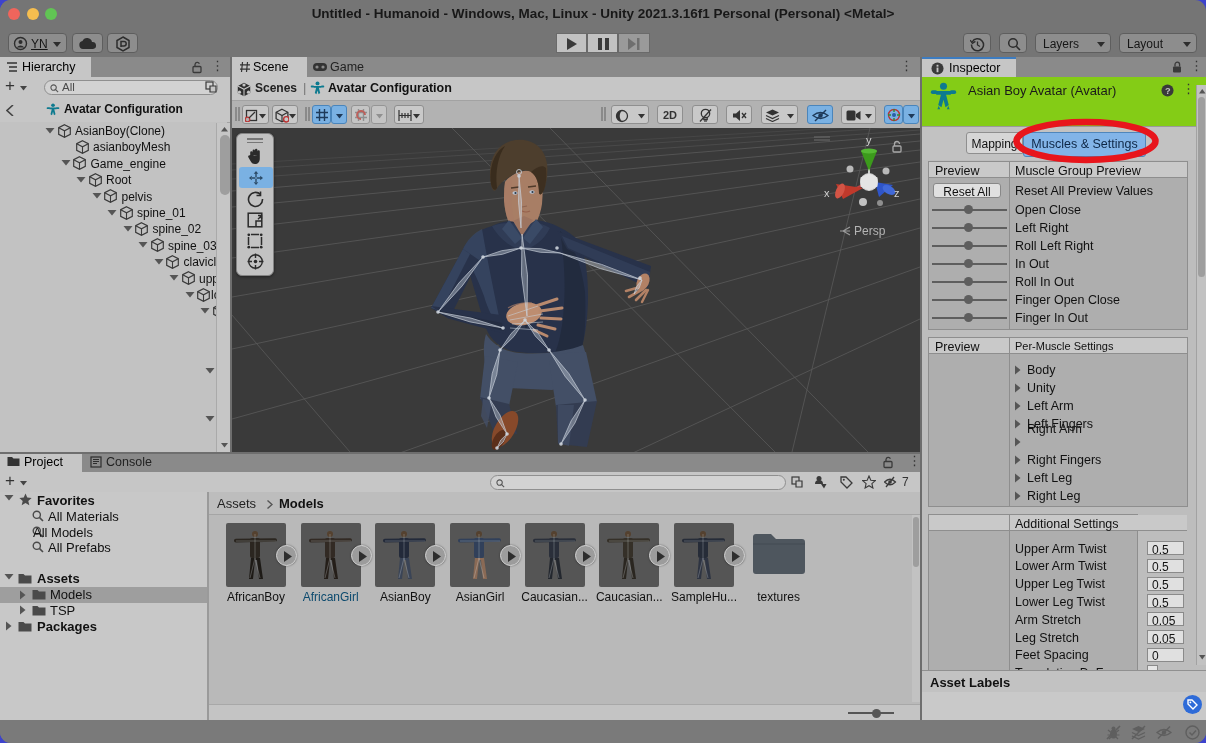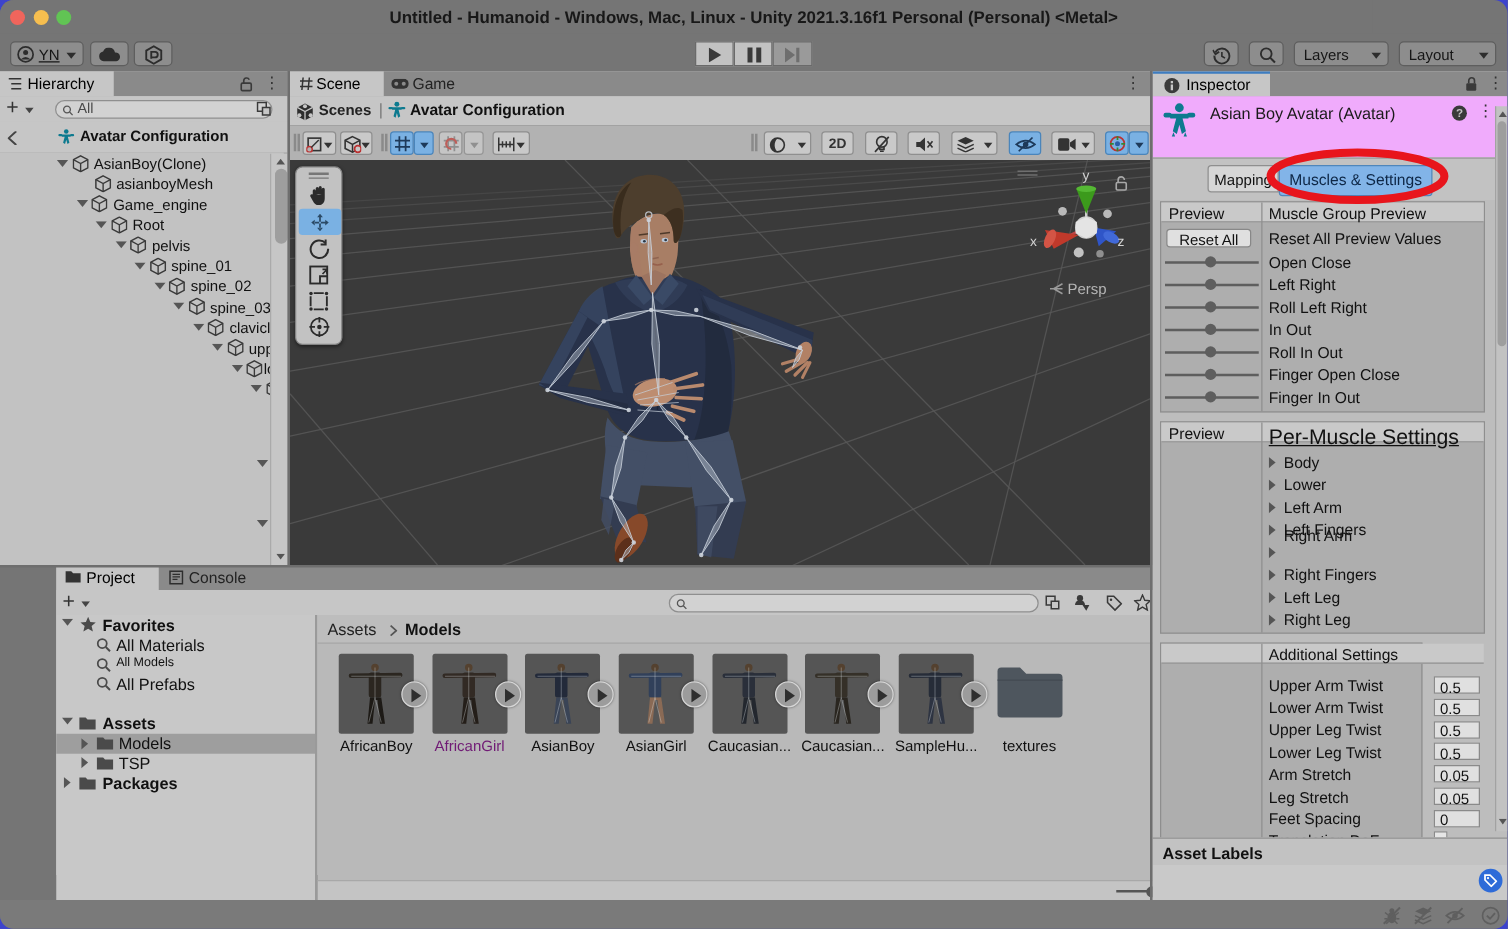--- a/index.html
+++ b/index.html
@@ -578,21 +578,21 @@
           <circle cx="14.2" cy="14.2" r="1.4" fill="#2b2b2b"></circle>
         </svg>
       <svg class="abs" style="left:10px;top:119px;" width="17" height="17" viewBox="0 0 17 17">
           <circle cx="8.5" cy="8.5" r="6.8" fill="none" stroke="#2b2b2b" stroke-width="1.4"></circle>
           <circle cx="8.5" cy="8.5" r="1.8" fill="#2b2b2b"></circle>
           <path d="M8.5 0.5 V5 M8.5 12 V16.5 M0.5 8.5 H5 M12 8.5 H16.5" stroke="#2b2b2b" stroke-width="1.4"></path>
         </svg>
     </div>
   </div>
 
-  <div class="abs" style="left:0;top:452px;width:920px;height:248px;background:#c8c8c8;margin-left:45px;" id="project">
+  <div class="abs" style="left:0;top:452px;width:920px;height:248px;background:#c8c8c8;" id="project">
   <div class="abs tabbar" style="left:0;top:0;width:920px;height:20px;">
     <div class="abs tab" style="left:0;top:0;width:82px;height:20px;">
           <svg class="abs" style="left:7px;top:4px;" width="13" height="11" viewBox="0 0 13 11">
             <path d="M0.5 1 H5 L6.5 2.5 H12.5 V10 H0.5 Z" fill="#333"></path>
           </svg>
           <div class="abs" style="left:24px;top:3px;font-size:12.5px;">Project</div>
         </div>
     <svg class="abs" style="left:90px;top:4px;" width="12" height="12" viewBox="0 0 12 12">
           <rect x="1" y="1" width="10" height="10" fill="none" stroke="#2e2e2e" stroke-width="1.2"></rect>
           <path d="M3 3.5 H9 M3 5.5 H9 M3 7.5 H7" stroke="#2e2e2e" stroke-width="1"></path>
@@ -648,21 +648,21 @@
     <div class="abs bold" style="left:37px;top:1px;font-size:13px;">Favorites</div>
     <svg class="abs" style="left:32px;top:18px;" width="12" height="12" viewBox="0 0 12 12">
           <circle cx="4.8" cy="4.8" r="3.6" fill="none" stroke="#4a4a4a" stroke-width="1.4"></circle>
           <line x1="7.6" y1="7.6" x2="11" y2="11" stroke="#4a4a4a" stroke-width="1.6"></line>
         </svg>
     <div class="abs" style="left:48px;top:17px;font-size:13px;">All Materials</div>
     <svg class="abs" style="left:32px;top:33.5px;" width="12" height="12" viewBox="0 0 12 12">
           <circle cx="4.8" cy="4.8" r="3.6" fill="none" stroke="#4a4a4a" stroke-width="1.4"></circle>
           <line x1="7.6" y1="7.6" x2="11" y2="11" stroke="#4a4a4a" stroke-width="1.6"></line>
         </svg>
-    <div class="abs" style="left:48px;top:32.5px;font-size:10px;">All Models</div>
+    <div class="abs" style="left:33px;top:32.5px;font-size:13px;">All Models</div>
     <svg class="abs" style="left:32px;top:49px;" width="12" height="12" viewBox="0 0 12 12">
           <circle cx="4.8" cy="4.8" r="3.6" fill="none" stroke="#4a4a4a" stroke-width="1.4"></circle>
           <line x1="7.6" y1="7.6" x2="11" y2="11" stroke="#4a4a4a" stroke-width="1.6"></line>
         </svg>
     <div class="abs" style="left:48px;top:48px;font-size:13px;">All Prefabs</div>
     <svg class="abs" style="left:4px;top:82px;" width="10" height="6">
           <path d="M0.5 0 L9.5 0 L5 5.5 Z" fill="#555"></path>
         </svg>
     <svg class="abs" style="left:18px;top:81px;" width="14" height="11" viewBox="0 0 14 11">
           <path d="M0.5 1 H5.5 L7 2.5 H13.5 V10.5 H0.5 Z" fill="#4a4a4a"></path>
@@ -722,21 +722,21 @@
             <rect x="8" y="15.5" width="43" height="3.6" rx="1.8" fill="#322a24" transform="rotate(-1 30 18)"></rect>
             <path d="M25 35 L23 56 L27 56 L29 37 L31 37 L33 56 L37 56 L34 35 Z" fill="#241e19"></path>
             <path d="M29 11 V35 M10 18 H50 M25 56 M29 35 L24 55 M29 35 L34 55" stroke="rgba(230,235,240,0.32)" stroke-width="0.8" fill="none"></path>
           </svg>
           <div class="abs" style="left:50px;top:22px;width:21px;height:21px;border-radius:11px;background:#9c9c9c;border:1px solid #d6d6d6;box-shadow:0 0 2px rgba(0,0,0,0.5);">
             <svg class="abs" style="left:7px;top:5px;" width="9" height="11">
               <path d="M0 0 L8 5.5 L0 11 Z" fill="#2e2e2e"></path>
             </svg>
           </div>
         </div>
-    <div class="abs" style="left:84.7px;top:98px;width:74px;text-align:center;font-size:12px;color:#701a75;white-space:nowrap;overflow:hidden;">AfricanGirl</div>
+    <div class="abs" style="left:84.7px;top:98px;width:74px;text-align:center;font-size:12px;color:#0c4a6e;white-space:nowrap;overflow:hidden;">AfricanGirl</div>
     <div class="abs" style="left:166.3px;top:31px;width:60px;height:64px;background:#555555;border-radius:2px;">
           <svg class="abs" style="left:0;top:0;" width="60" height="64" viewBox="0 0 60 64">
             <circle cx="29" cy="11" r="3" fill="#54412f"></circle>
             <rect x="24" y="15" width="10" height="20" rx="2" fill="#232a3a"></rect>
             <rect x="8" y="15.5" width="43" height="3.6" rx="1.8" fill="#232a3a" transform="rotate(-1 30 18)"></rect>
             <path d="M25 35 L23 56 L27 56 L29 37 L31 37 L33 56 L37 56 L34 35 Z" fill="#3a4456"></path>
             <path d="M29 11 V35 M10 18 H50 M25 56 M29 35 L24 55 M29 35 L34 55" stroke="rgba(230,235,240,0.32)" stroke-width="0.8" fill="none"></path>
           </svg>
           <div class="abs" style="left:50px;top:22px;width:21px;height:21px;border-radius:11px;background:#9c9c9c;border:1px solid #d6d6d6;box-shadow:0 0 2px rgba(0,0,0,0.5);">
             <svg class="abs" style="left:7px;top:5px;" width="9" height="11">
@@ -831,21 +831,21 @@
             <rect x="6" y="3" width="2" height="2" fill="#c6c6c6"></rect>
           </svg>
           <div class="abs" style="left:27px;top:1.5px;font-size:12.5px;">Inspector</div>
         </div>
     <svg class="abs" style="left:249px;top:4px;" width="12" height="13" viewBox="0 0 12 13">
           <rect x="2" y="5.5" width="8" height="6" rx="1" fill="#3a3a3a"></rect>
           <path d="M4 5.5 V3.5 a2.3 2.3 0 0 1 4.6 0 V5.5" fill="none" stroke="#3a3a3a" stroke-width="1.3"></path>
         </svg>
     <div class="abs" style="left:268px;top:1px;font-size:13px;color:#333;">⋮</div>
   </div>
-  <div class="abs" style="left:0;top:20px;width:284px;height:49px;background:#f0abfc;padding-left:12px;">
+  <div class="abs" style="left:0;top:20px;width:284px;height:49px;background:#84cc16;padding-left:12px;">
     <svg class="abs" style="left:8px;top:5px;" width="27" height="30" viewBox="0 0 20 22">
           <circle cx="10" cy="3" r="2.6" fill="#0d7a8f"></circle>
           <path d="M3.6 6.6 h12.8 l-1.1 2.7 h-3.4 l2 7.6 l-2.4 1.6 l-1.5 -5.4 l-1.5 5.4 l-2.4 -1.6 l2 -7.6 H4.7 Z" fill="#0d7a8f"></path>
           <rect x="0.6" y="6" width="4.8" height="2.8" rx="1.3" fill="#0d7a8f"></rect>
           <rect x="14.6" y="6" width="4.8" height="2.8" rx="1.3" fill="#0d7a8f"></rect>
           <path d="M6.5 17.5 l1 2.5 h-2 Z M13.5 17.5 l1 2.5 h-2 Z" fill="#0d7a8f"></path>
         </svg>
     <div class="abs" style="left:46px;top:6px;font-size:13px;color:#1a1a1a;">Asian Boy Avatar (Avatar)</div>
     <svg class="abs" style="left:239px;top:7px;" width="13" height="13" viewBox="0 0 14 14">
           <circle cx="7" cy="7" r="6.5" fill="#3a3a3a"></circle>
@@ -890,29 +890,29 @@
     <div class="abs" style="left:35px;top:133.0px;width:9px;height:9px;border-radius:5px;background:#5e5e5e;"></div>
     <div class="abs" style="left:86px;top:130.5px;font-size:12.5px;">Finger Open Close</div>
     <div class="abs" style="left:3px;top:154.5px;width:75px;height:2px;background:#5e5e5e;"></div>
     <div class="abs" style="left:35px;top:151.0px;width:9px;height:9px;border-radius:5px;background:#5e5e5e;"></div>
     <div class="abs" style="left:86px;top:148.5px;font-size:12.5px;">Finger In Out</div>
   </div>
   <div class="abs" style="left:6px;top:177px;width:260px;height:170px;background:#aeaeae;border:1px solid #8e8e8e;">
     <div class="abs" style="left:0;top:0;width:258px;height:16px;background:#c9c9c9;border-bottom:1px solid #8e8e8e;"></div>
     <div class="abs" style="left:80px;top:0;width:1px;height:168px;background:#8e8e8e;"></div>
     <div class="abs" style="left:6px;top:1.5px;font-size:12.5px;">Preview</div>
-    <div class="abs" style="left:86px;top:1.5px;font-size:17px;text-decoration:underline;">Per-Muscle Settings</div>
+    <div class="abs" style="left:86px;top:1.5px;font-size:11px;">Per-Muscle Settings</div>
     <svg class="abs" style="left:86px;top:27.0px;" width="6" height="10">
             <path d="M0 0.5 L0 9.5 L5.5 5 Z" fill="#555"></path>
           </svg>
     <div class="abs" style="left:98px;top:24.5px;font-size:12.5px;">Body</div>
     <svg class="abs" style="left:86px;top:45.0px;" width="6" height="10">
             <path d="M0 0.5 L0 9.5 L5.5 5 Z" fill="#555"></path>
           </svg>
-    <div class="abs" style="left:98px;top:42.5px;font-size:12.5px;">Lower</div>
+    <div class="abs" style="left:98px;top:42.5px;font-size:12.5px;">Unity</div>
     <svg class="abs" style="left:86px;top:63.0px;" width="6" height="10">
             <path d="M0 0.5 L0 9.5 L5.5 5 Z" fill="#555"></path>
           </svg>
     <div class="abs" style="left:98px;top:60.5px;font-size:12.5px;">Left Arm</div>
     <svg class="abs" style="left:86px;top:81.0px;" width="6" height="10">
             <path d="M0 0.5 L0 9.5 L5.5 5 Z" fill="#555"></path>
           </svg>
     <div class="abs" style="left:98px;top:78.5px;font-size:12.5px;">Left Fingers</div>
     <svg class="abs" style="left:86px;top:99.0px;" width="6" height="10">
             <path d="M0 0.5 L0 9.5 L5.5 5 Z" fill="#555"></path>

